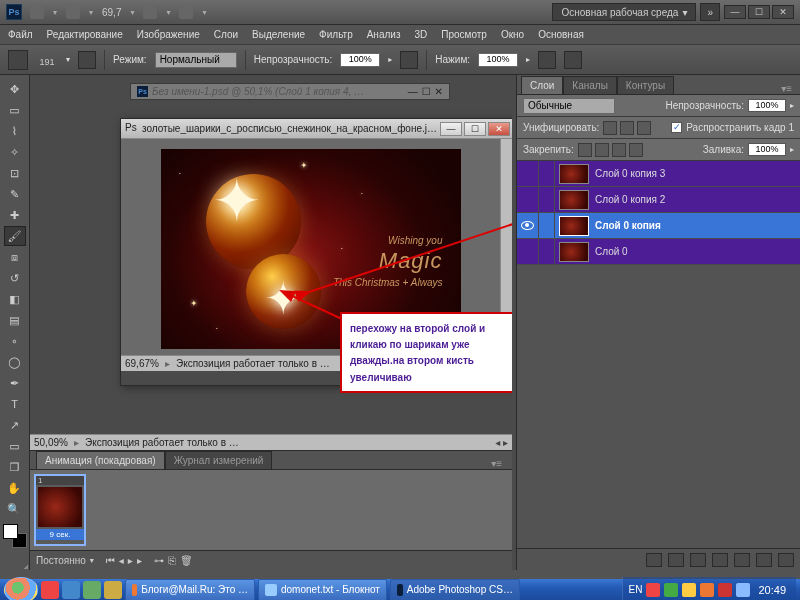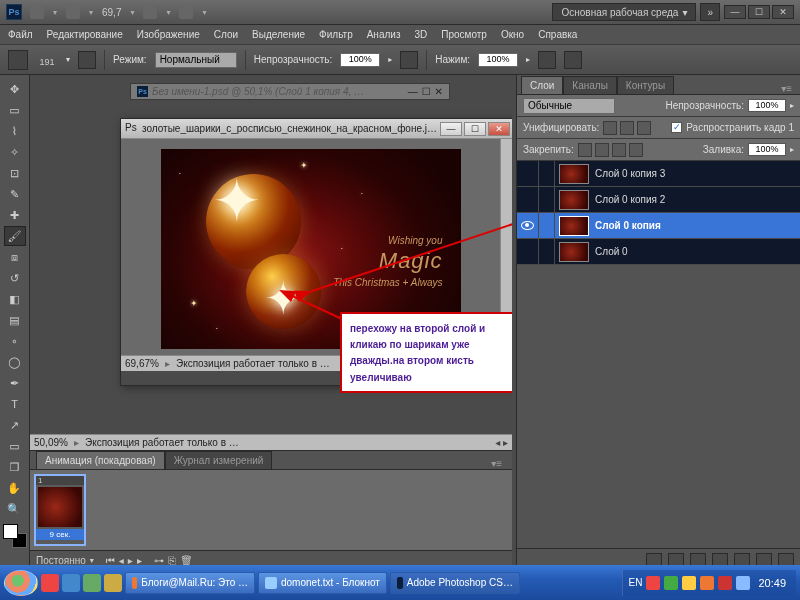--- a/index.html
+++ b/index.html
@@ -63,21 +63,21 @@
 .arrow-svg{position:absolute;top:120px;left:230px;width:320px;height:160px;z-index:4;pointer-events:none}
 .panels{position:absolute;top:0;right:0;width:284px;bottom:0;background:#535353;border-left:1px solid #2a2a2a}
 .panel-tabs{height:20px;background:#535353;display:flex;align-items:flex-end;padding:0 4px;gap:0;border-bottom:1px solid #2a2a2a}
 .ptab{padding:3px 8px;font-size:10px;color:#999;background:#454545;border:1px solid #2a2a2a;border-bottom:none}
 .ptab.active{background:#6b6b6b;color:#ddd}
 .panel-row{height:22px;display:flex;align-items:center;padding:0 6px;gap:4px;background:#6b6b6b;color:#ddd;border-bottom:1px solid #3a3a3a}
 .panel-input{background:#fff;border:1px solid #555;color:#000;width:38px;height:13px;text-align:center;font-size:9px}
 .chk{width:11px;height:11px;background:#fff;border:1px solid #555;color:#2266cc;font-size:9px;line-height:9px;text-align:center}
 .lock-icons{display:flex;gap:3px}
 .lock-ico{width:14px;height:14px;background:#5a5a5a;border:1px solid #3a3a3a}
-.layer-list{background:#0f172a}
+.layer-list{background:#4c1d95}
 .layer-row{height:26px;display:flex;align-items:center;border-bottom:1px solid #4a4a4a;cursor:default}
 .layer-row.sel{background:#3875d7;color:#fff}
 .layer-vis{width:22px;height:26px;display:flex;align-items:center;justify-content:center;border-right:1px solid #4a4a4a}
 .eye{width:13px;height:9px;border:1.5px solid #333;border-radius:60%;position:relative}
 .eye::after{content:"";position:absolute;width:4px;height:4px;background:#333;border-radius:50%;top:1px;left:3px}
 .layer-row.sel .eye{border-color:#fff}
 .layer-row.sel .eye::after{background:#fff}
 .layer-link{width:16px;height:26px;border-right:1px solid #4a4a4a}
 .layer-thumb{width:30px;height:20px;margin:0 4px;background:radial-gradient(circle at 40% 50%,#9a2818,#3a0603 80%);border:1px solid #888}
 .layer-name{color:#ddd;font-size:10px;padding-left:2px}
@@ -86,21 +86,21 @@
 .pb-ico{width:16px;height:14px;background:#4a4a4a;border:1px solid #2a2a2a}
 .anim-panel{position:absolute;bottom:0;left:0;right:288px;height:120px;background:#535353;border-top:1px solid #2a2a2a}
 .anim-tabs{height:19px;display:flex;align-items:flex-end;padding:0 6px;border-bottom:1px solid #2a2a2a}
 .anim-body{position:relative;height:80px;background:#6b6b6b;padding:4px;display:flex;gap:4px}
 .frame{width:52px;background:#5a5a5a;border:1px solid #3a3a3a}
 .frame.sel{border:2px solid #8ab4ff}
 .frame-num{background:#444;color:#ccc;font-size:8px;padding:0 2px}
 .frame-img{height:40px;background:radial-gradient(circle at 40% 50%,#9a2818,#3a0603 80%);margin:2px}
 .frame-time{background:#3875d7;color:#fff;font-size:8px;text-align:center;padding:1px 0}
 .anim-ctrl{position:absolute;bottom:0;left:0;right:0;height:20px;background:#535353;border-top:1px solid #2a2a2a;display:flex;align-items:center;padding:0 6px;gap:4px;color:#ccc}
-.taskbar{position:absolute;bottom:0;left:0;right:0;height:35px;background:linear-gradient(#3a78d6,#245bb5 40%,#1a4a9c);display:flex;align-items:center;padding:0 4px;gap:3px;color:#fff;z-index:20}
+.taskbar{position:absolute;bottom:0;left:0;right:0;height:21px;background:linear-gradient(#3a78d6,#245bb5 40%,#1a4a9c);display:flex;align-items:center;padding:0 4px;gap:3px;color:#fff;z-index:20}
 .start{width:34px;height:26px;background:radial-gradient(circle at 40% 40%,#6ec36e 0 25%,#e86 25% 50%,#6af 50% 75%,#fd5 75%);border-radius:50%;border:1px solid #fff3}
 .tray-ico{width:18px;height:18px;background:#fff3;border-radius:3px}
 .task-btn{height:22px;background:linear-gradient(#5a94e2,#3a6cc0);border:1px solid #2a5aa8;padding:0 6px;display:flex;align-items:center;gap:4px;font-size:10px;max-width:130px;overflow:hidden;white-space:nowrap;border-radius:2px}
 .task-btn.active{background:linear-gradient(#3a6cc0,#2a5aa8)}
 .tray{margin-left:auto;display:flex;align-items:center;gap:4px;background:#1a4a9c88;padding:0 6px;height:26px;border-left:1px solid #fff2}
 .tray-small{width:14px;height:14px;border-radius:2px}
 .clock{font-size:11px;padding:0 4px}
 </style>
 </head>
 <body>
@@ -137,21 +137,21 @@
   <span>Файл</span>
   <span>Редактирование</span>
   <span>Изображение</span>
   <span>Слои</span>
   <span>Выделение</span>
   <span>Фильтр</span>
   <span>Анализ</span>
   <span>3D</span>
   <span>Просмотр</span>
   <span>Окно</span>
-  <span>Справка</span>
+  <span>Основная</span>
 </div>
 
 <div class="options">
   <div class="opt-brush"></div>
   <div style="display:flex;flex-direction:column;align-items:center">
     <div style="width:22px;height:4px"></div>
     <div class="opt-num">191</div>
   </div>
   <span style="font-size:8px">▾</span>
   <div class="opt-ico"></div>

